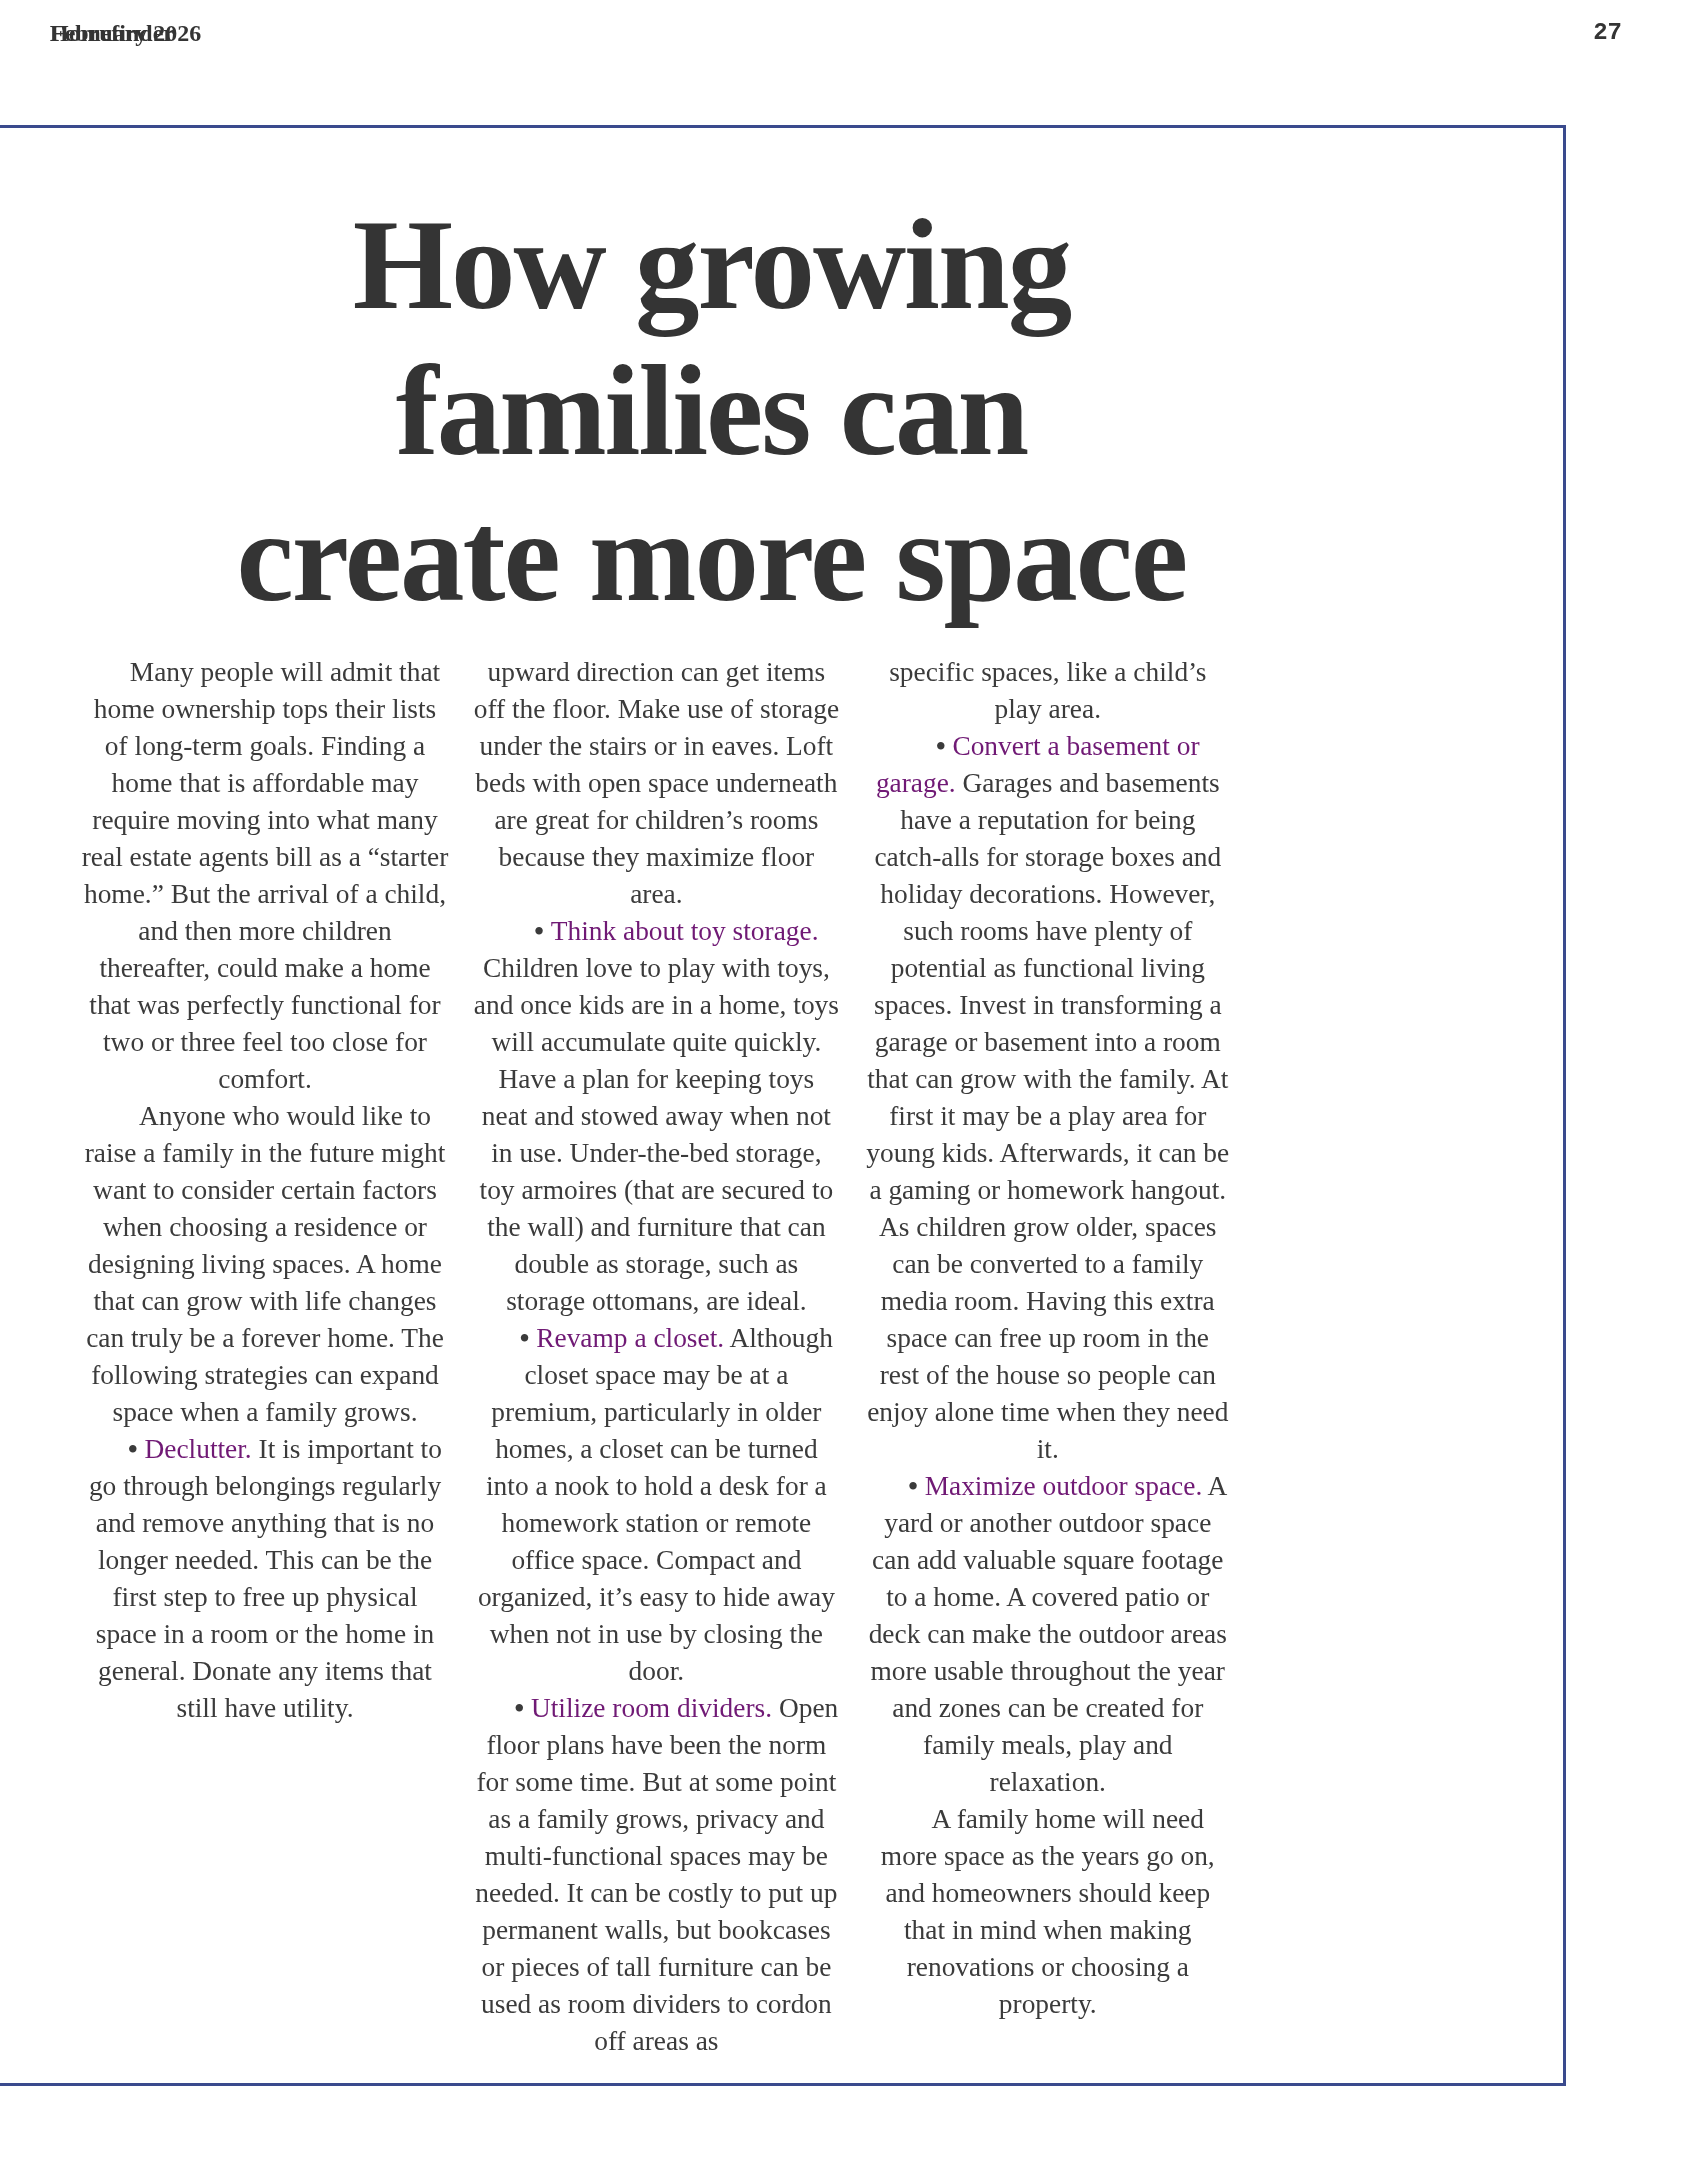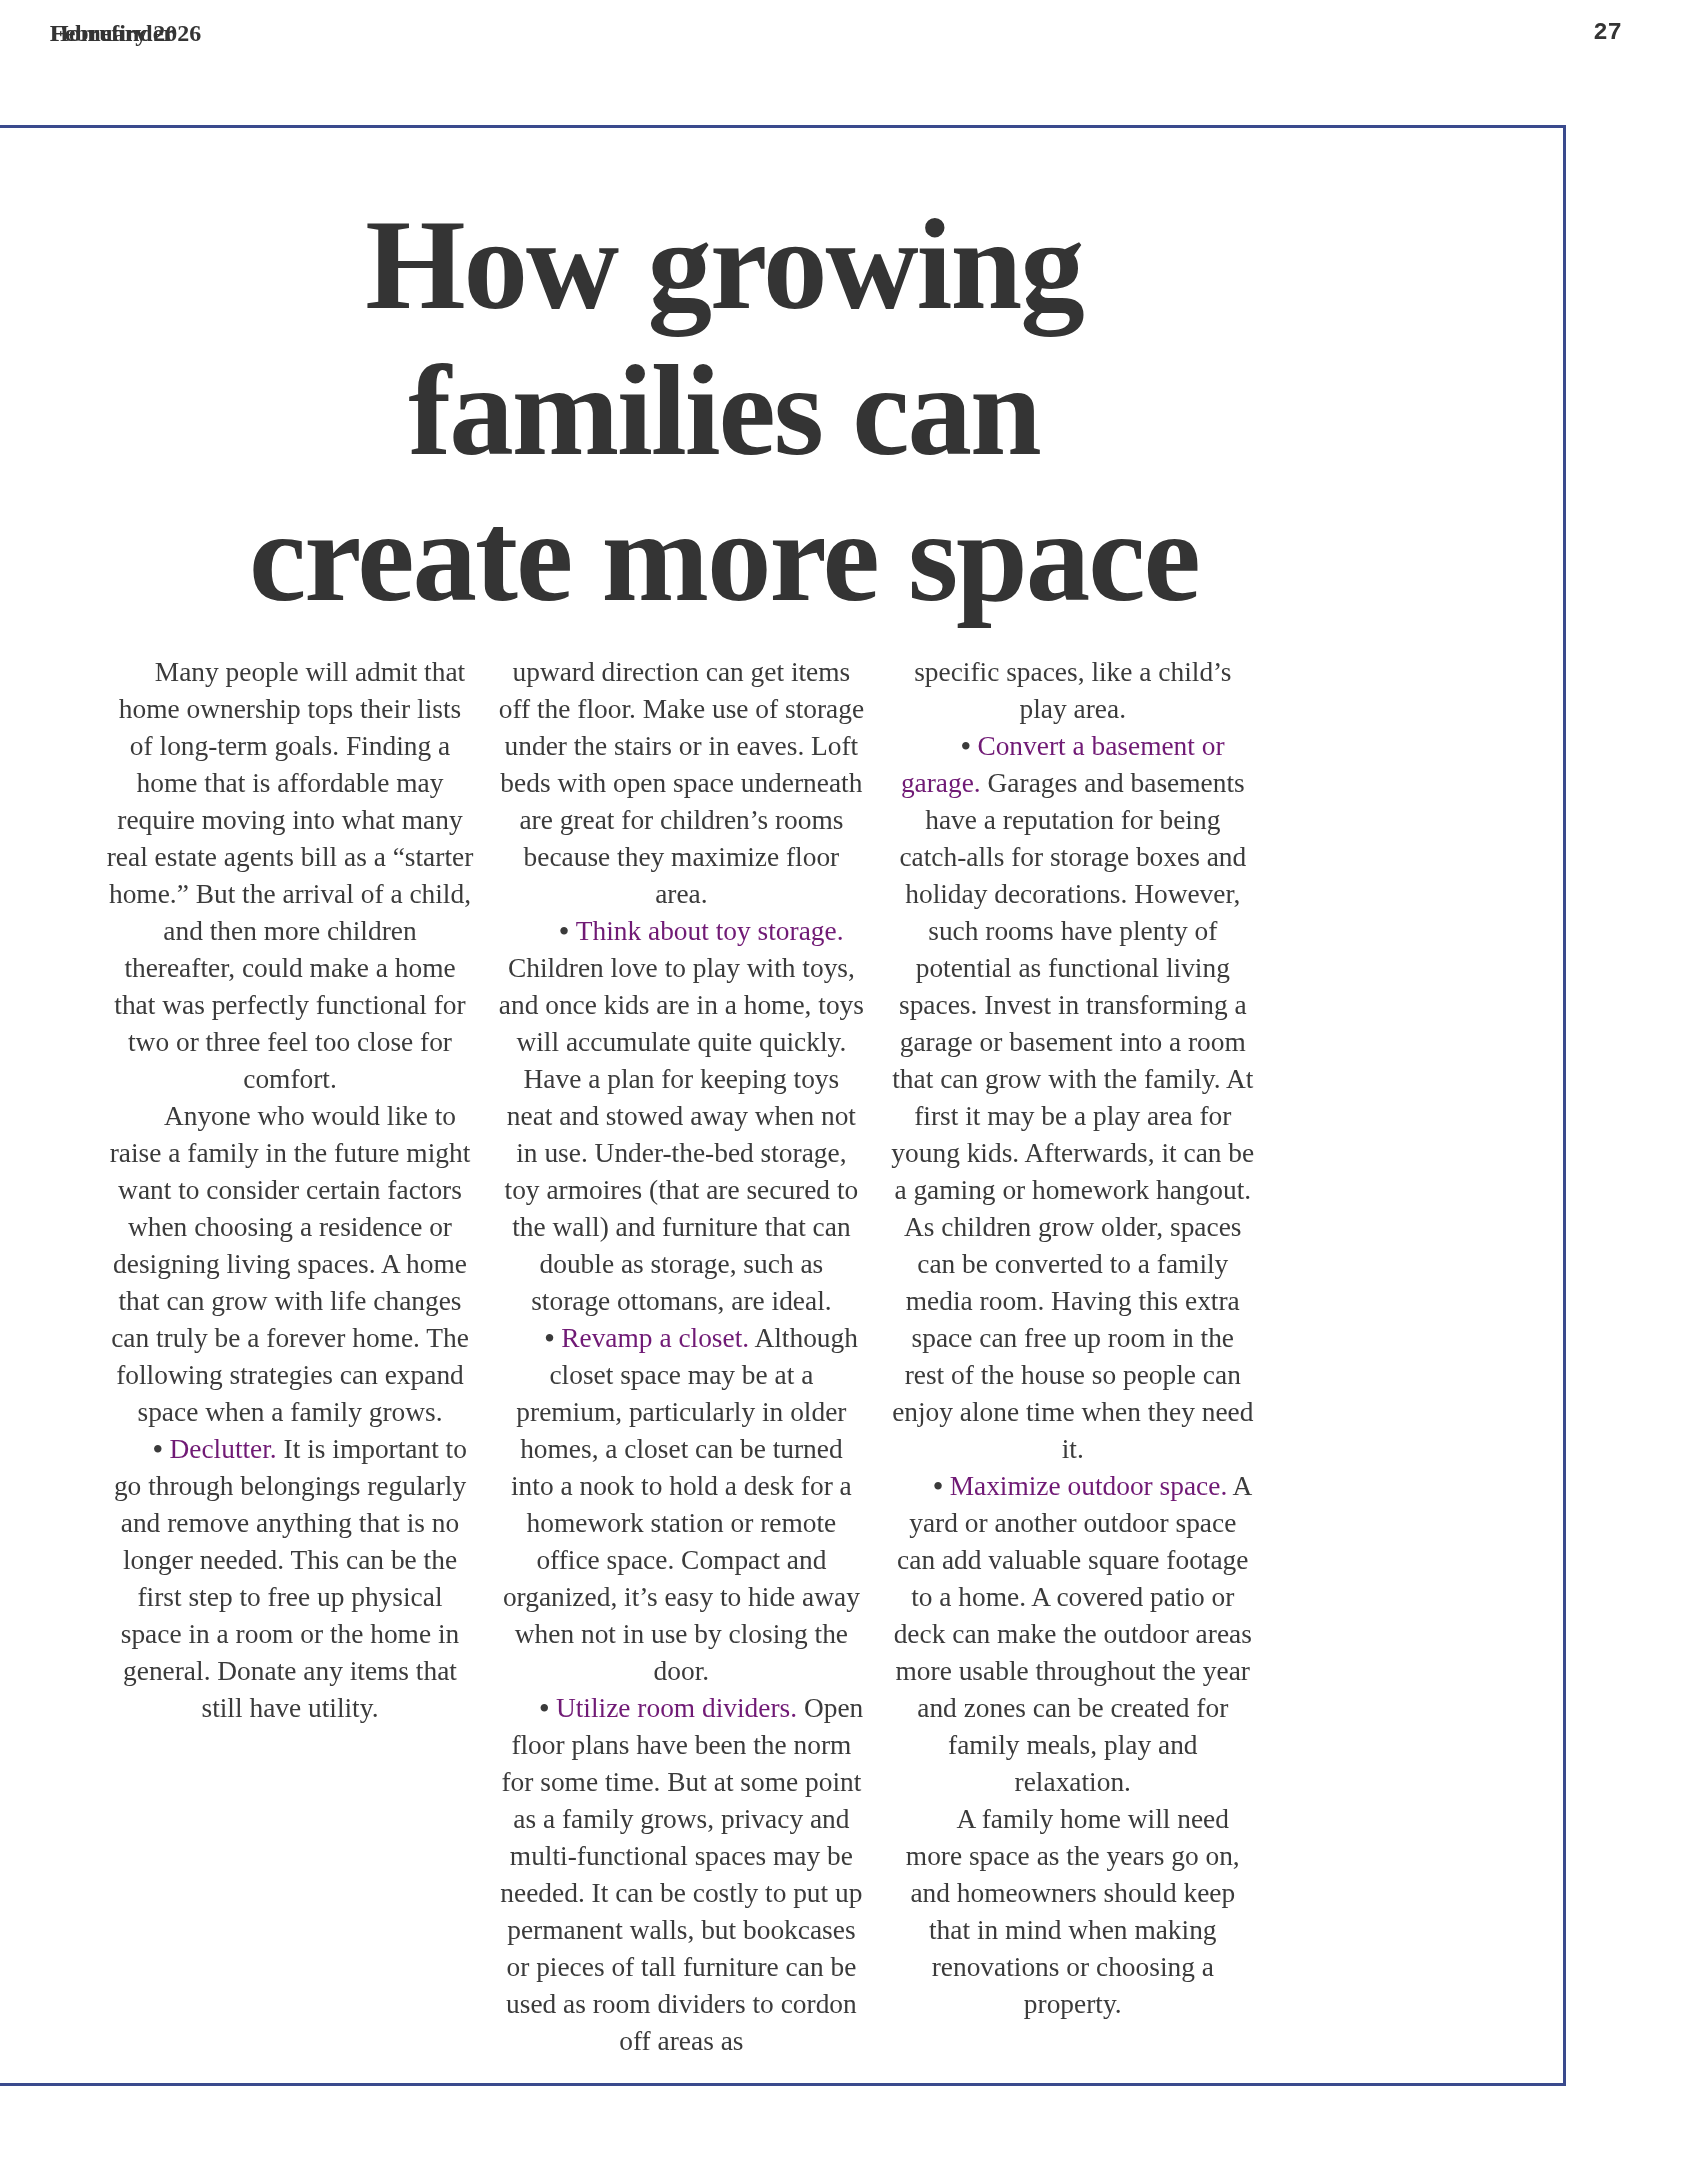--- a/index.html
+++ b/index.html
@@ -26,21 +26,21 @@
   .h-right{position:absolute;right:0;top:0;font-family:Liberation Mono, monospace;}
   .article-box{
     position:absolute;
     left:0; top:125px;
     width:1566px; height:1961px;
     box-sizing:border-box;
     border-top:3.3px solid var(--border-color,#3a4a8d);
     border-right:3.3px solid var(--border-color,#3a4a8d);
     border-bottom:3.3px solid var(--border-color,#3a4a8d);
     border-left:none;
-    padding:64px 221px 0 106px;
+    padding:64px 221px 0 81px;
   }
   .headline{
     margin:0 0 24px 0;
     text-align:center;
     font-size:129px;
     line-height:146px;
     font-weight:bold;
     letter-spacing:-2px;
     color:#343434;
   }

